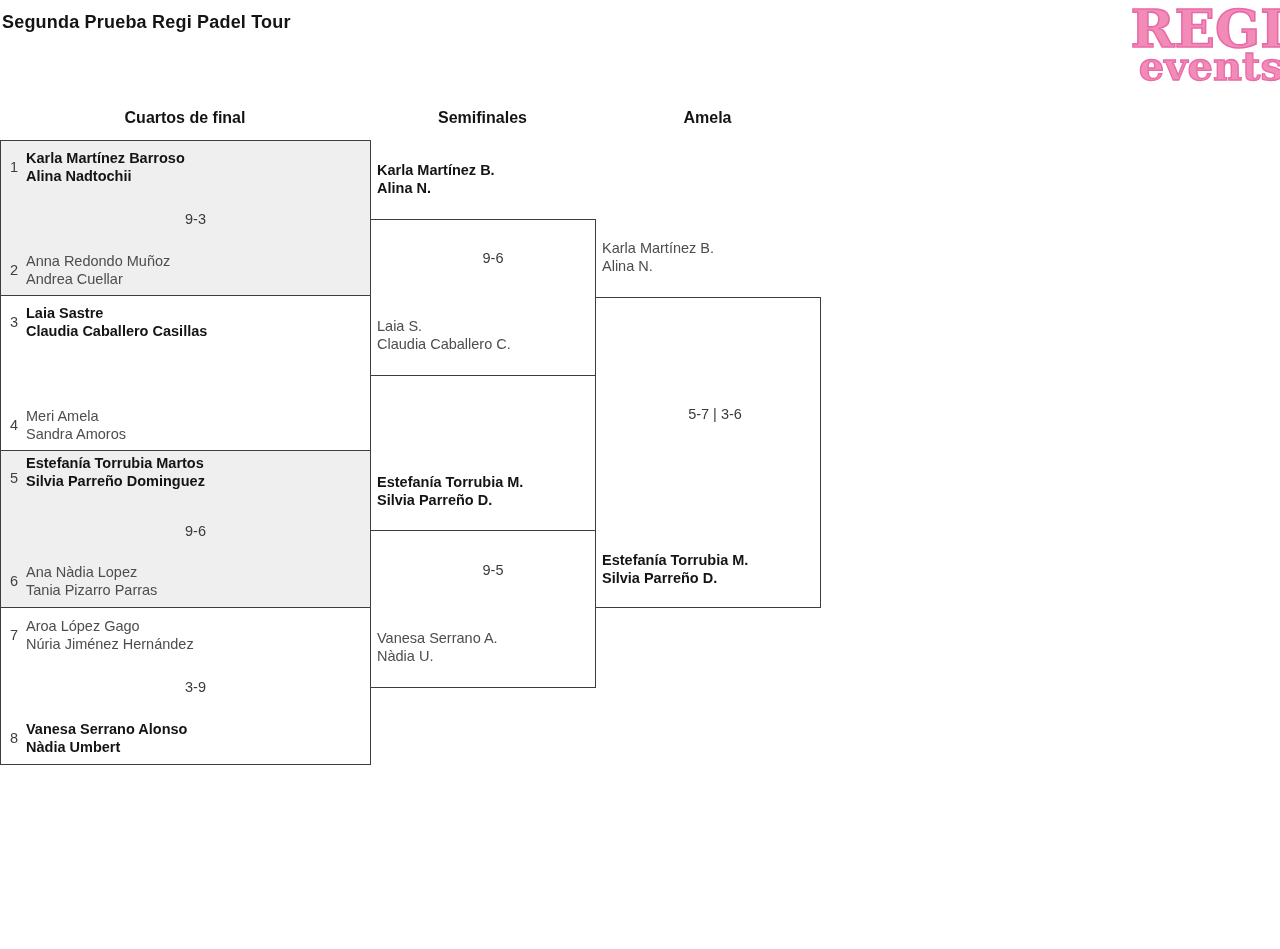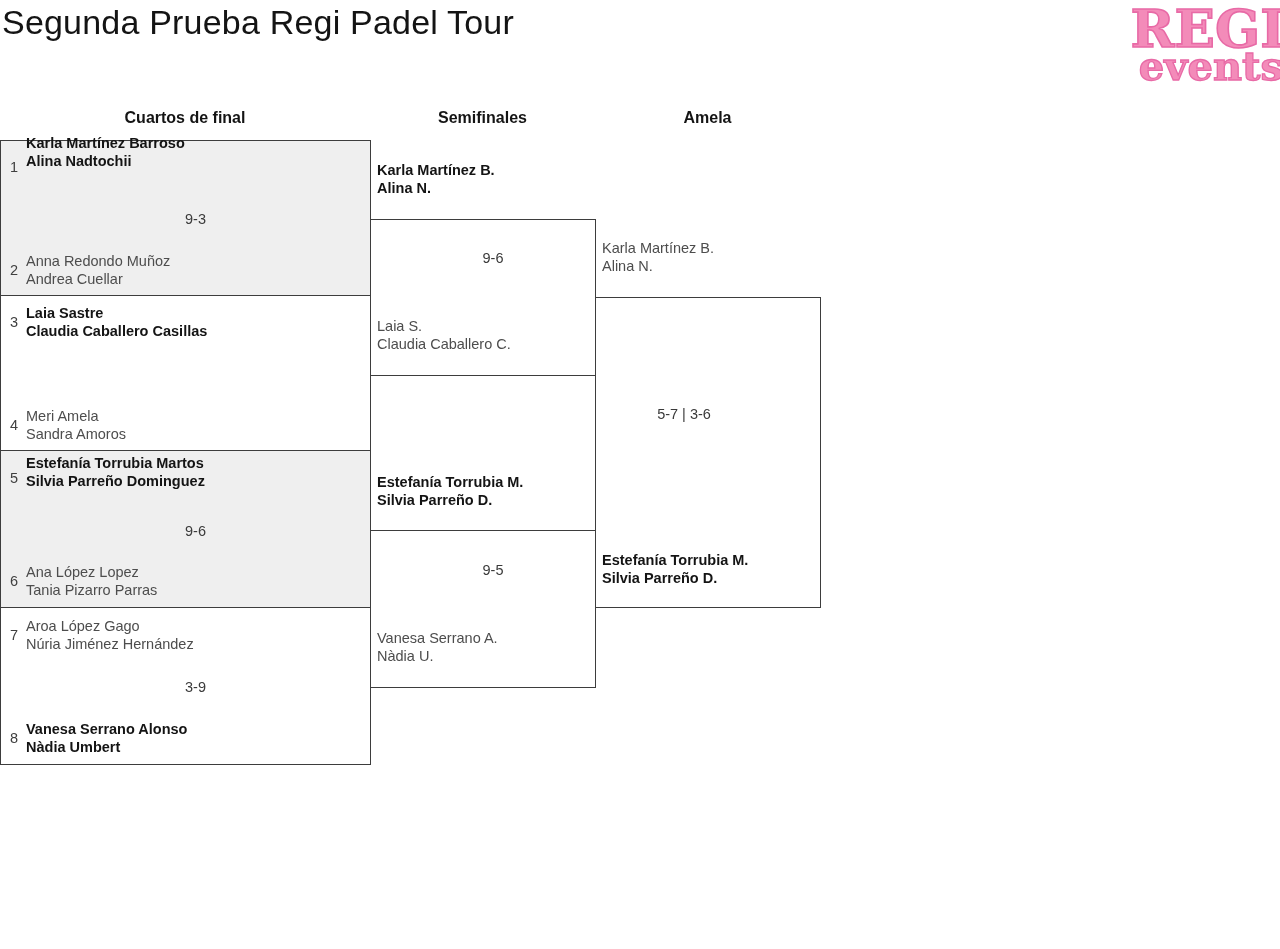--- a/index.html
+++ b/index.html
@@ -1,21 +1,21 @@
 <!DOCTYPE html>
 <html><head>
 <meta charset="utf-8">
 <style>
   * { margin:0; padding:0; box-sizing:border-box; }
   html,body { background:#ffffff; }
   body { font-family:"Liberation Sans", sans-serif; }
   .stage { position:relative; width:1280px; height:949px; background:#ffffff; overflow:hidden; }
 
   
-  .title { position:absolute; left:2px; top:6px; font-size:34px; font-weight:400;
+  .title { position:absolute; left:2px; top:6px; font-size:18px; font-weight:700;
            line-height:33px; color:#141414; letter-spacing:.2px; }
 
   .logo { position:absolute; right:-5px; top:2px; text-align:right;
           font-family:"DejaVu Serif", serif; font-weight:700; color:#f38bb9; line-height:1; }
   .logo-l1 { font-size:53px; letter-spacing:0px; -webkit-text-stroke:1.6px #e86aa6; }
   .logo-l2 { font-size:40px; margin-top:-9px; padding-right:2px; -webkit-text-stroke:1.3px #e86aa6; }
 
   
   .col-header { position:absolute; top:109px; font-size:16px; font-weight:700;
                 color:#141414; text-align:center; }
@@ -42,21 +42,21 @@
   .sf-team { left:377px; width:214px; }
   .f-team  { left:602px; width:214px; }
 
   .seed { position:absolute; left:5px; width:18px; text-align:center;
           font-size:14.5px; line-height:18px; color:#3f3f3f; }
 
   .score { position:absolute; font-size:14.5px; line-height:18px;
            color:#3a3a3a; text-align:center;padding-left:20px; }
   .score-qf { left:0; width:371px; }
   .score-sf { left:370px; width:226px; }
-  .score-f  { left:583px; width:182px; }
+  .score-f  { left:614px; width:182px; }
 </style>
 </head>
 <body>
 
 <div class="stage">
 
   <div class="title">
     <div>Segunda Prueba Regi Padel Tour</div>
   </div>
 
@@ -72,21 +72,21 @@
   <div class="box qf qf1"></div>
   <div class="box qf qf2"></div>
   <div class="box qf qf3"></div>
   <div class="box qf qf4"></div>
 
   <div class="box sf sf1"></div>
   <div class="box sf sf2"></div>
   <div class="box fin"></div>
 
   <div class="seed" style="top:158px">1</div>
-  <div class="team qf-team winner" style="top:134px">
+  <div class="team qf-team winner" style="top:149px">
     <div>Karla Martínez Barroso</div>
     <div>Alina Nadtochii</div>
   </div>
   <div class="score score-qf" style="top:210px">9-3</div>
   <div class="seed" style="top:261px">2</div>
   <div class="team qf-team" style="top:252px">
     <div>Anna Redondo Muñoz</div>
     <div>Andrea Cuellar</div>
   </div>
 
@@ -102,21 +102,21 @@
   </div>
 
   <div class="seed" style="top:469px">5</div>
   <div class="team qf-team winner" style="top:454px">
     <div>Estefanía Torrubia Martos</div>
     <div>Silvia Parreño Dominguez</div>
   </div>
   <div class="score score-qf" style="top:522px">9-6</div>
   <div class="seed" style="top:572px">6</div>
   <div class="team qf-team" style="top:563px">
-    <div>Ana López Lopez</div>
+    <div>Ana Nàdia Lopez</div>
     <div>Tania Pizarro Parras</div>
   </div>
 
   <div class="seed" style="top:626px">7</div>
   <div class="team qf-team" style="top:617px">
     <div>Aroa López Gago</div>
     <div>Núria Jiménez Hernández</div>
   </div>
   <div class="score score-qf" style="top:678px">3-9</div>
   <div class="seed" style="top:729px">8</div>

